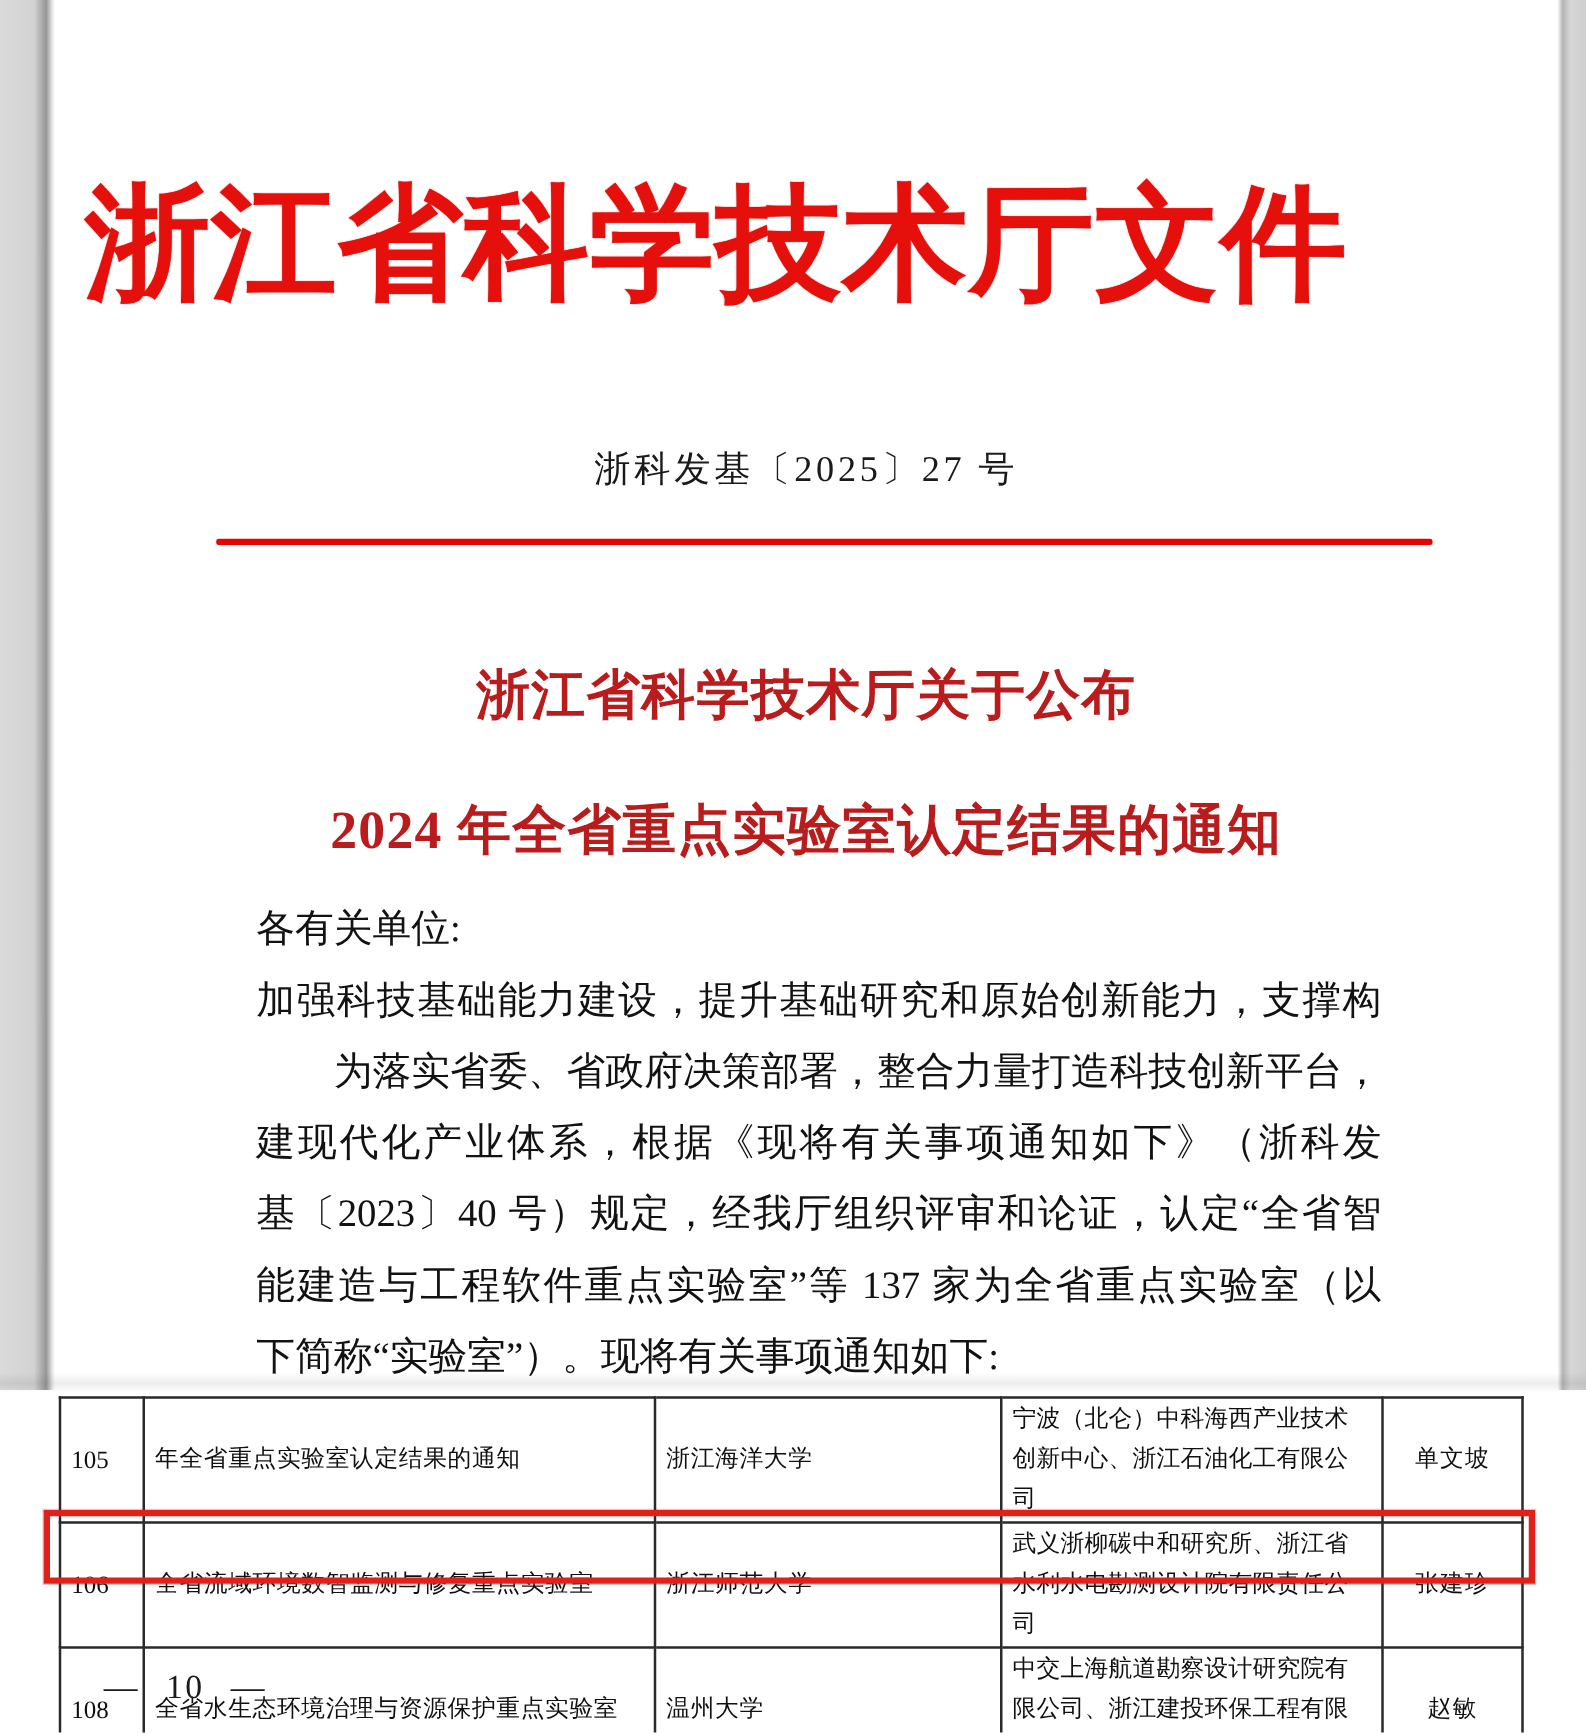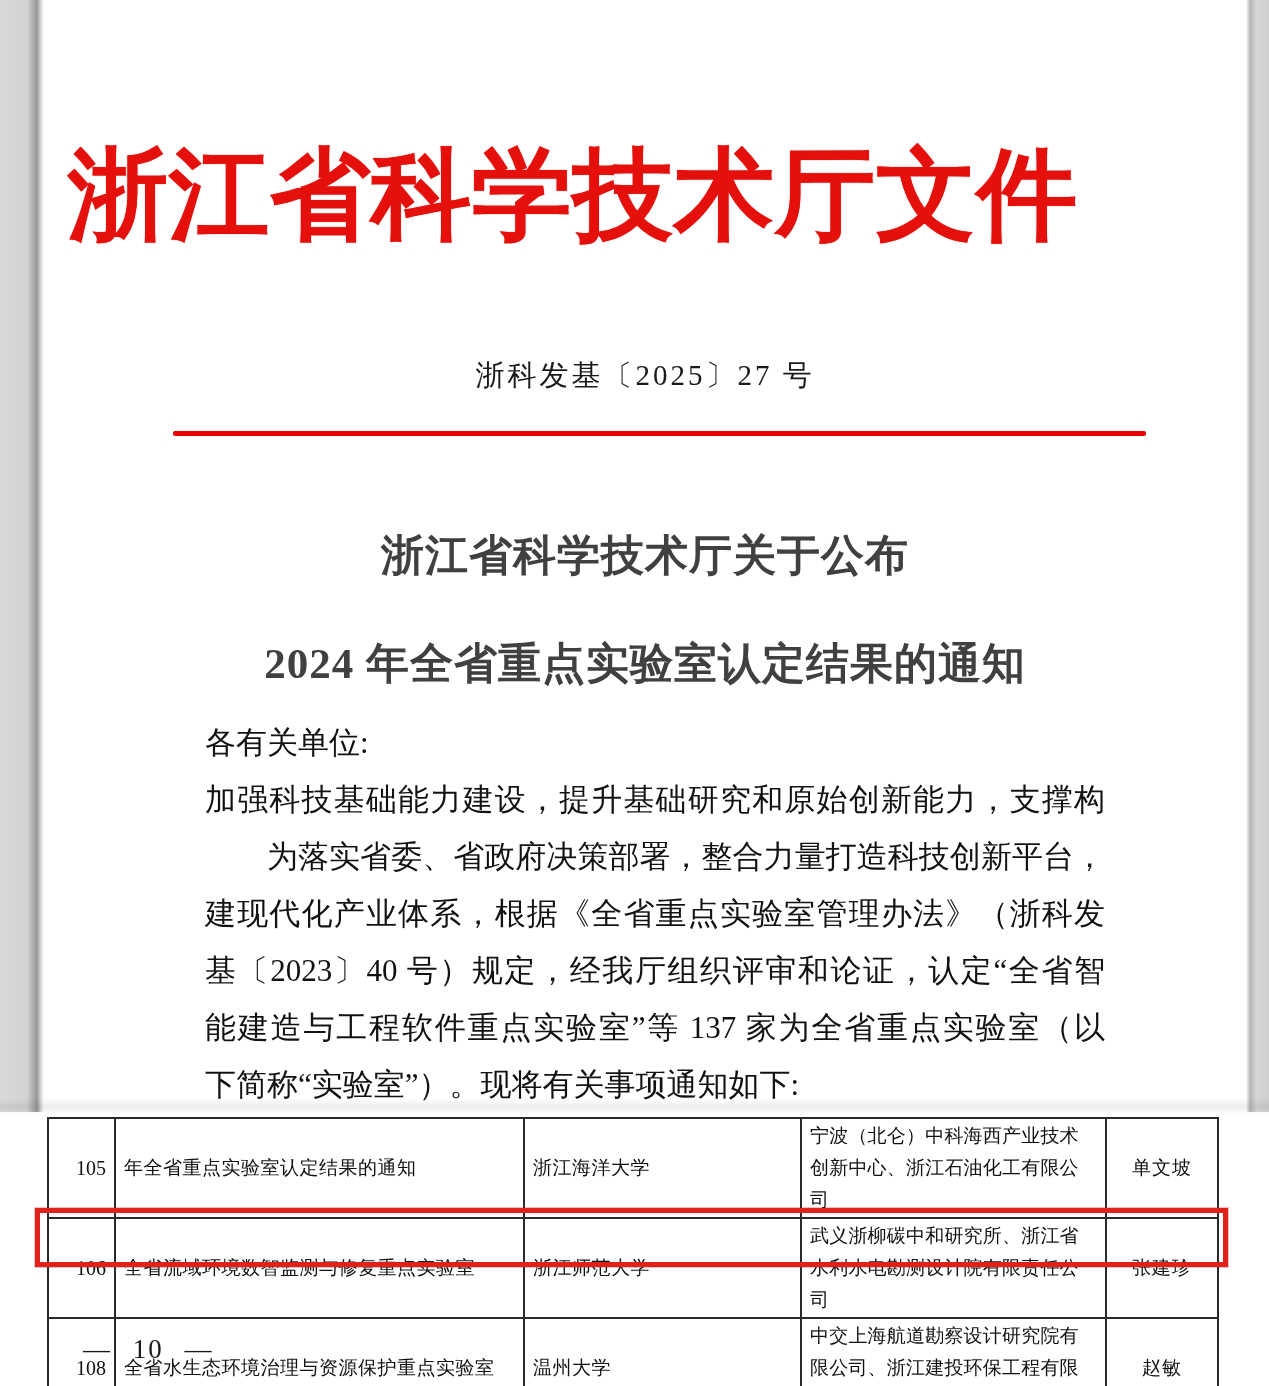--- a/index.html
+++ b/index.html
@@ -39,21 +39,21 @@
     text-align:center;font-size:29px;letter-spacing:3px;color:#1a1a1a;
   }
   .red-rule{
     left:173px;top:431px;width:973px;height:5px;
     background:#e60400;border-radius:2px;
   }
 
   
   .notice-title{
     left:44px;width:1202px;text-align:center;
-    font-weight:bold;font-size:43px;color:#404040;letter-spacing:1px;
+    font-weight:bold;font-size:43px;color:#b91c1c;letter-spacing:1px;
   }
   .notice-title.l1{top:527px;}
   .notice-title.l2{top:590px;margin-top:45px;}
 
   
   .body-block{
     left:205px;top:714px;width:900px;
     font-size:31px;line-height:57px;color:#121212;
   }
   .body-line{width:100%;}
@@ -67,21 +67,21 @@
     font-size:19px;color:#101010;
     background:#ffffff;
   }
   table.result-table td{
     border:2px solid #2a2a2a;
     padding:1px 8px;
     line-height:32px;
     vertical-align:middle;
     overflow:hidden;
   }
-  td.c-no{text-align:right;font-size:20px;}
+  td.c-no{text-align:left;font-size:20px;}
   td.c-lab{padding-left:14px;letter-spacing:0.5px;}
   td.c-inst{padding-left:12px;letter-spacing:0.5px;}
   td.c-part{letter-spacing:0.2px;}
   td.c-dir{text-align:center;letter-spacing:1px;}
   tr.trow{height:49px;}
 
   
   .highlight-box{
     left:35px;top:1208px;width:1193px;height:59px;
     border:5px solid #e0201a;
@@ -107,21 +107,21 @@
 <div class="abs doc-number">浙科发基〔2025〕27 号</div>
 <div class="abs red-rule"></div>
 
 <div class="abs notice-title l1">浙江省科学技术厅关于公布</div>
 <div class="abs notice-title l2">2024 年全省重点实验室认定结果的通知</div>
 
 <div class="abs body-block">
   <div class="body-line">各有关单位:</div>
   <div class="body-line jl">加强科技基础能力建设，提升基础研究和原始创新能力，支撑构</div>
   <div class="body-line jl indent">为落实省委、省政府决策部署，整合力量打造科技创新平台，</div>
-  <div class="body-line jl">建现代化产业体系，根据《全省重点实验室管理办法》（浙科发</div>
+  <div class="body-line jl">建现代化产业体系，根据《现将有关事项通知如下》（浙科发</div>
   <div class="body-line jl">基〔2023〕40 号）规定，经我厅组织评审和论证，认定“全省智</div>
   <div class="body-line jl">能建造与工程软件重点实验室”等 137 家为全省重点实验室（以</div>
   <div class="body-line">下简称“实验室”）。现将有关事项通知如下:</div>
 </div>
 
 <table class="result-table">
   <colgroup>
     <col style="width:67px">
       <col style="width:409px">
       <col style="width:277px">

